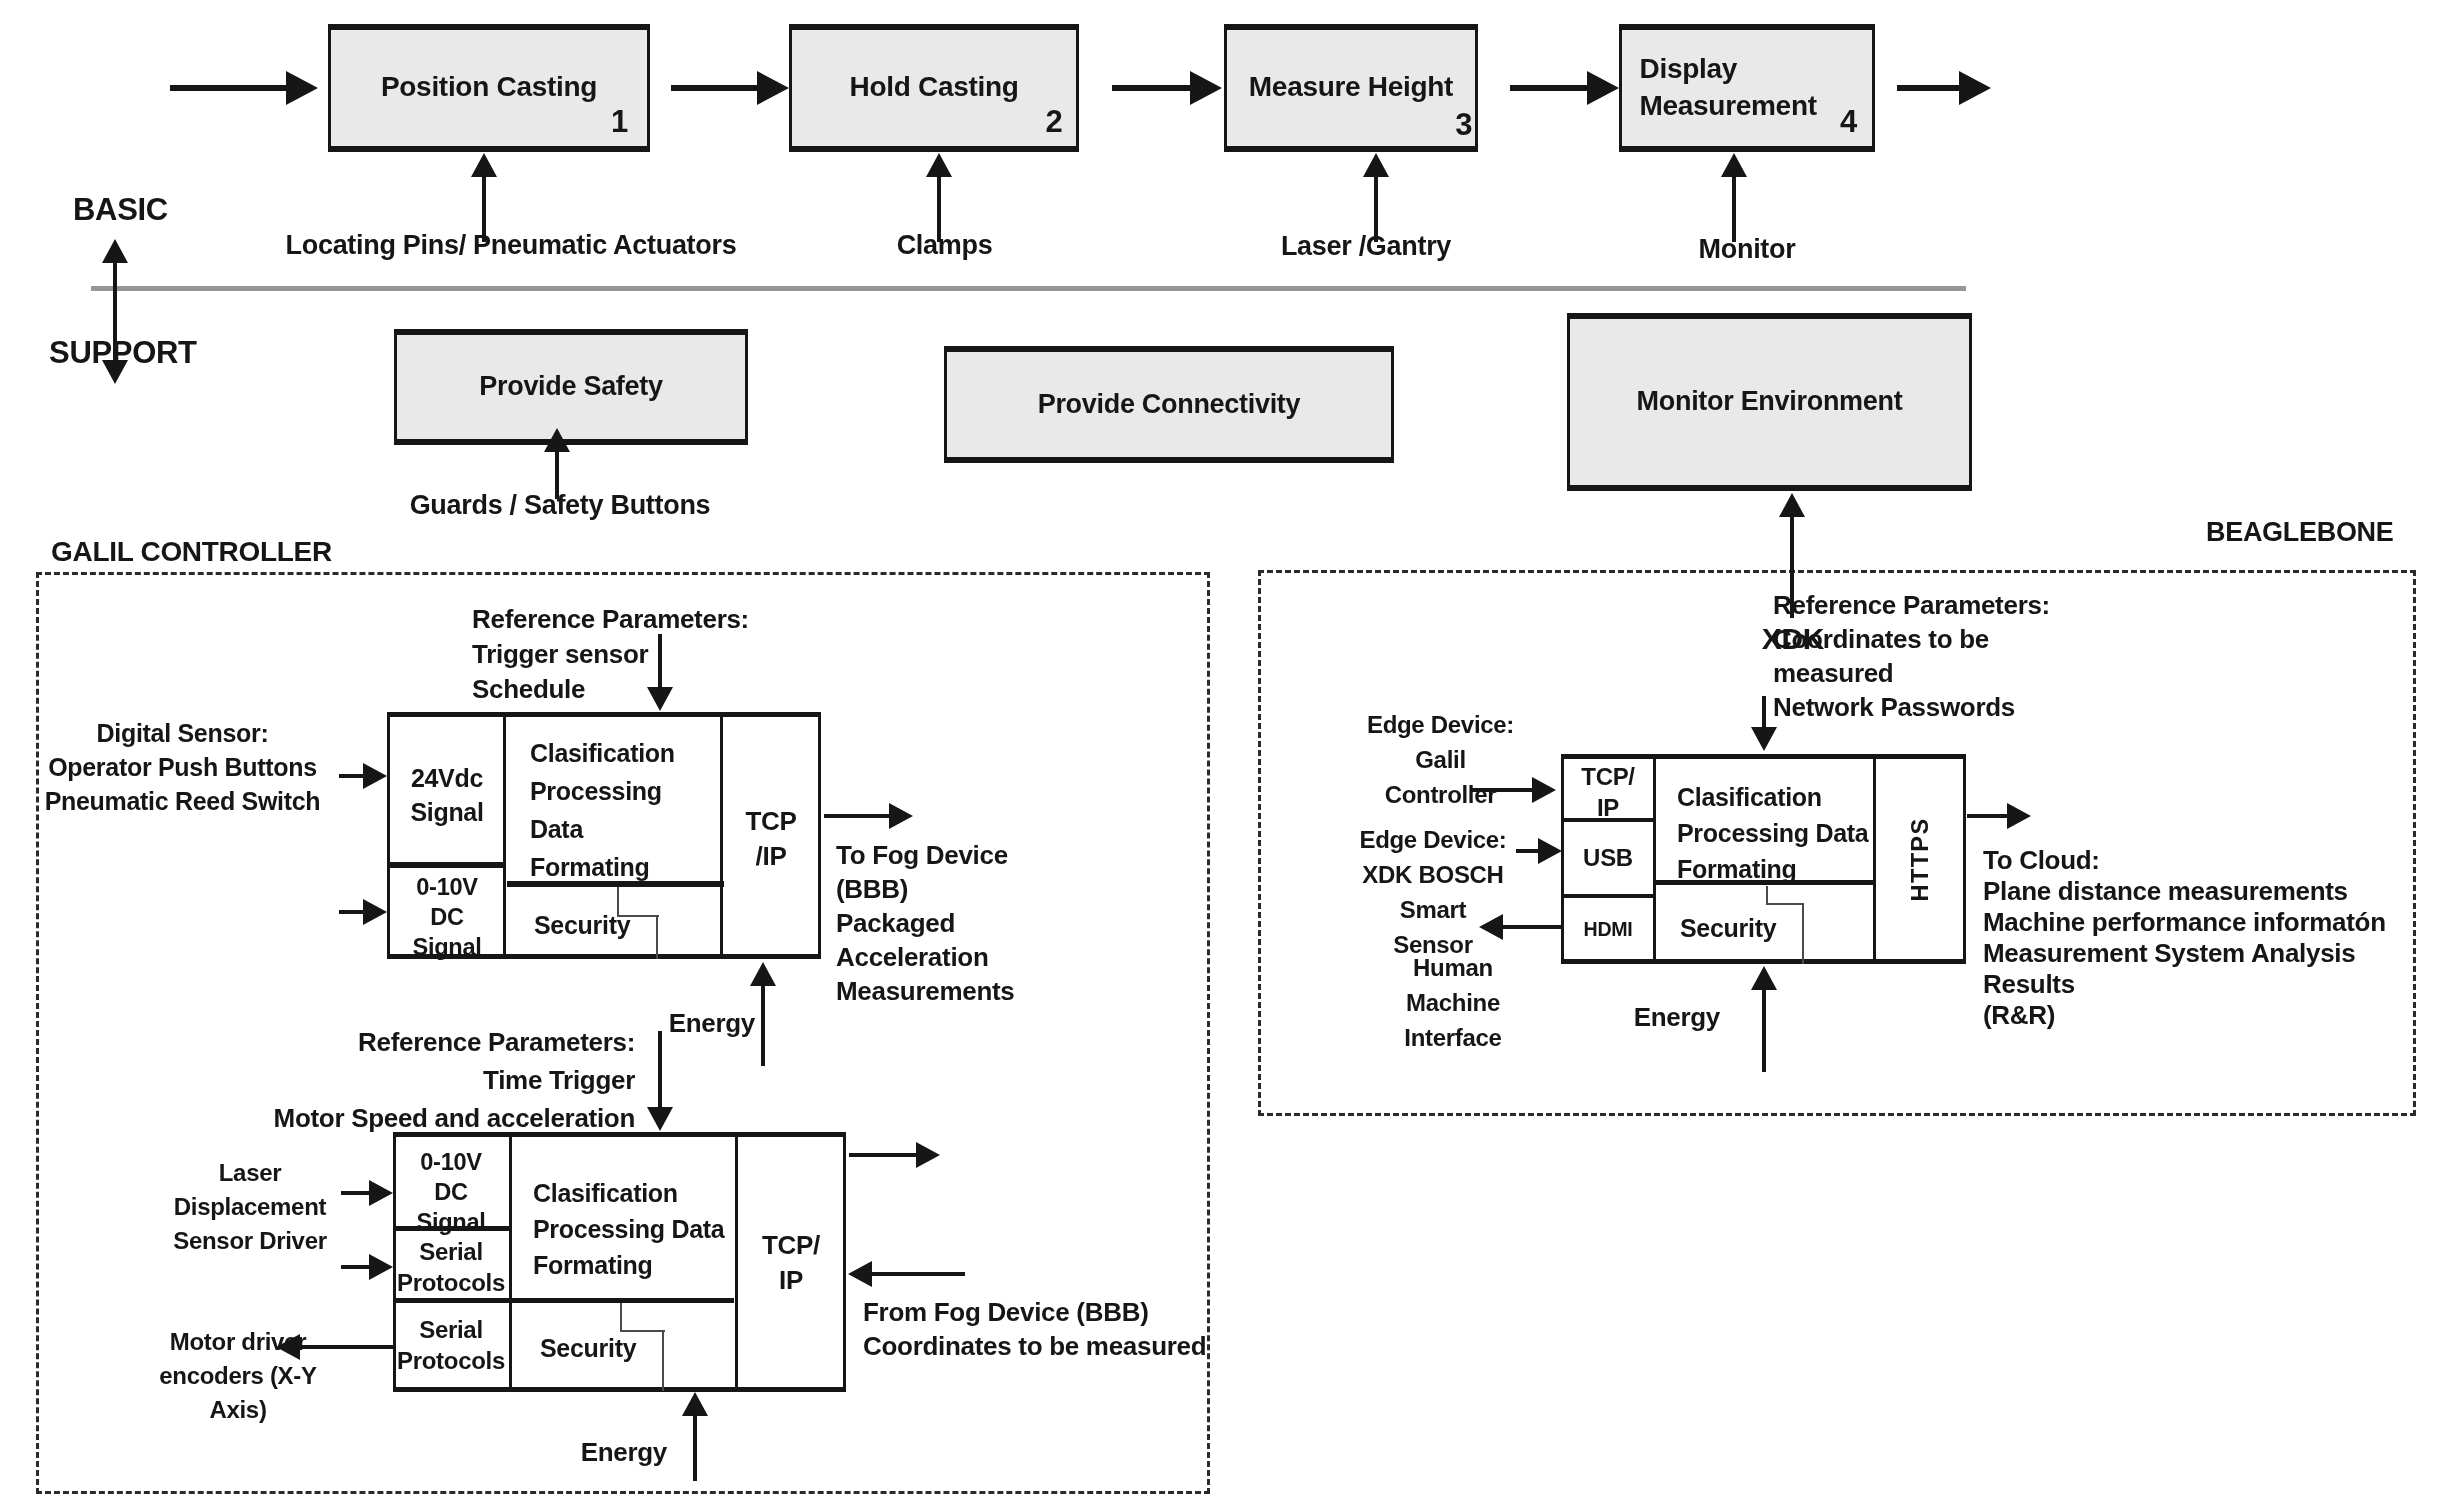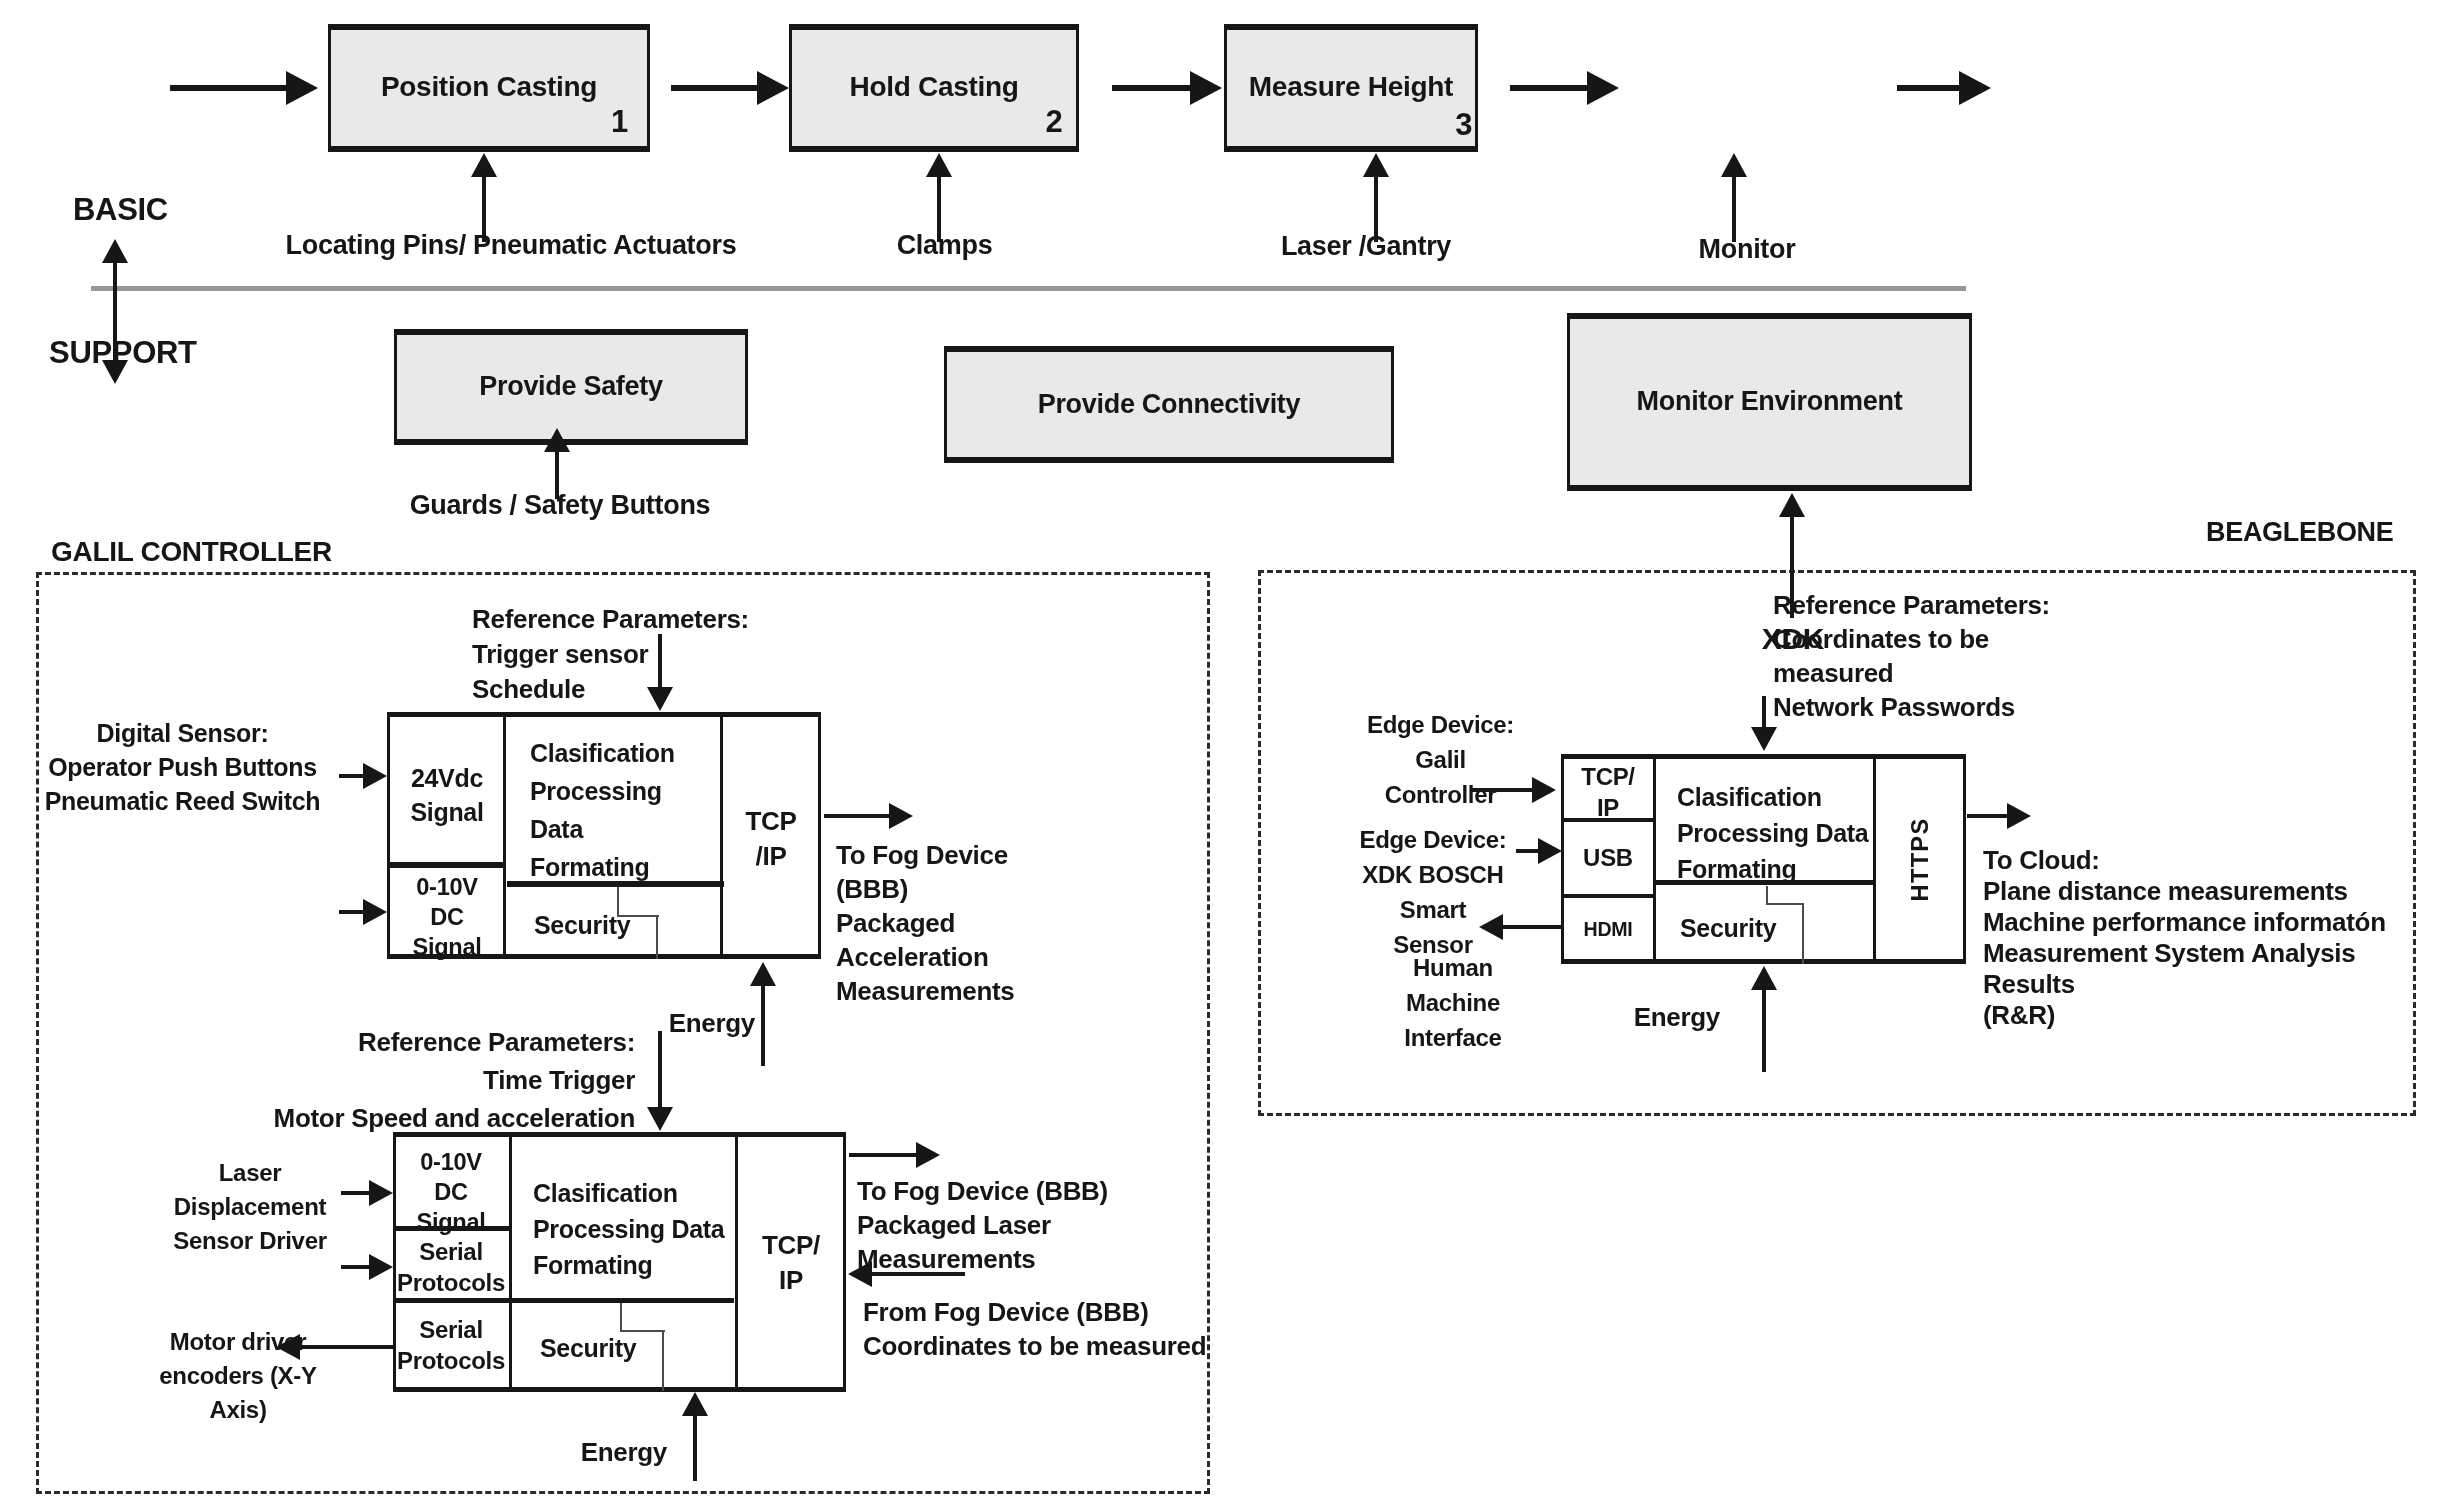--- a/index.html
+++ b/index.html
@@ -64,20 +64,24 @@
     <span class="num" style="right:13.5px;bottom:5.4px;">2</span>
   </div>
   <div class="ha big r" style="left:1112px;top:85px;width:78px;"></div>
 
   <div class="pbox" style="left:1224px;top:23.6px;width:254px;height:128px;">
     <span class="t" style="position:static;font-size:28px;">Measure Height</span>
     <span class="num" style="right:2.7px;bottom:2.7px;">3</span>
   </div>
   <div class="ha big r" style="left:1510px;top:85px;width:77px;"></div>
 
+  <div class="pbox left-title" style="left:1619px;top:23.6px;width:256px;height:128px;">
+    <span class="t" style="position:static;font-size:28px;width:169px;">Display Measurement</span>
+    <span class="num" style="right:15px;bottom:5.4px;">4</span>
+  </div>
   <div class="ha big r" style="left:1897px;top:85px;width:62px;"></div>
 
   <div class="va u" style="left:482px;top:177px;height:65px;"></div>
   <div class="va u" style="left:937px;top:177px;height:65px;"></div>
   <div class="va u" style="left:1374px;top:177px;height:65px;"></div>
   <div class="va u" style="left:1732px;top:177px;height:65px;"></div>
 
   <div class="t ctr" style="left:253px;top:228px;width:516px;font-size:27px;">Locating Pins/ Pneumatic Actuators</div>
   <div class="t ctr" style="left:884px;top:228px;width:121px;font-size:27px;">Clamps</div>
   <div class="t ctr" style="left:1275px;top:229px;width:182px;font-size:27px;">Laser /Gantry</div>
@@ -175,22 +179,20 @@
 
   <div class="t pre ctr" style="left:159px;top:1156px;width:182px;font-size:24px;line-height:34px;">Laser Displacement
 Sensor Driver</div>
   <div class="ha r" style="left:341px;top:1191px;width:28px;"></div>
   <div class="ha r" style="left:341px;top:1265px;width:28px;"></div>
   <div class="t pre ctr" style="left:132px;top:1325px;width:212px;font-size:24px;line-height:34px;">Motor driver
 encoders (X-Y Axis)</div>
   <div class="ha l" style="left:300px;top:1345px;width:93px;"></div>
 
   <div class="ha r" style="left:849px;top:1153px;width:67px;"></div>
-  <div class="t pre" style="left:857px;top:1174px;width:364px;font-size:26px;line-height:34px;">To Fog Device (BBB)
-Packaged Laser Measurements</div>
   <div class="ha l" style="left:872px;top:1272px;width:93px;"></div>
   <div class="t pre" style="left:863px;top:1295px;width:364px;font-size:26px;line-height:34px;">From Fog Device (BBB)
 Coordinates to be measured</div>
 
   <div class="t rt" style="left:573px;top:1435px;width:94px;font-size:26px;">Energy</div>
   <div class="va u" style="left:693px;top:1416px;height:65px;"></div>
 
   <div class="t pre" style="left:1773px;top:588px;width:337px;font-size:26px;line-height:34px;">Reference Parameters:
 Coordinates to be measured
 Network Passwords</div>

